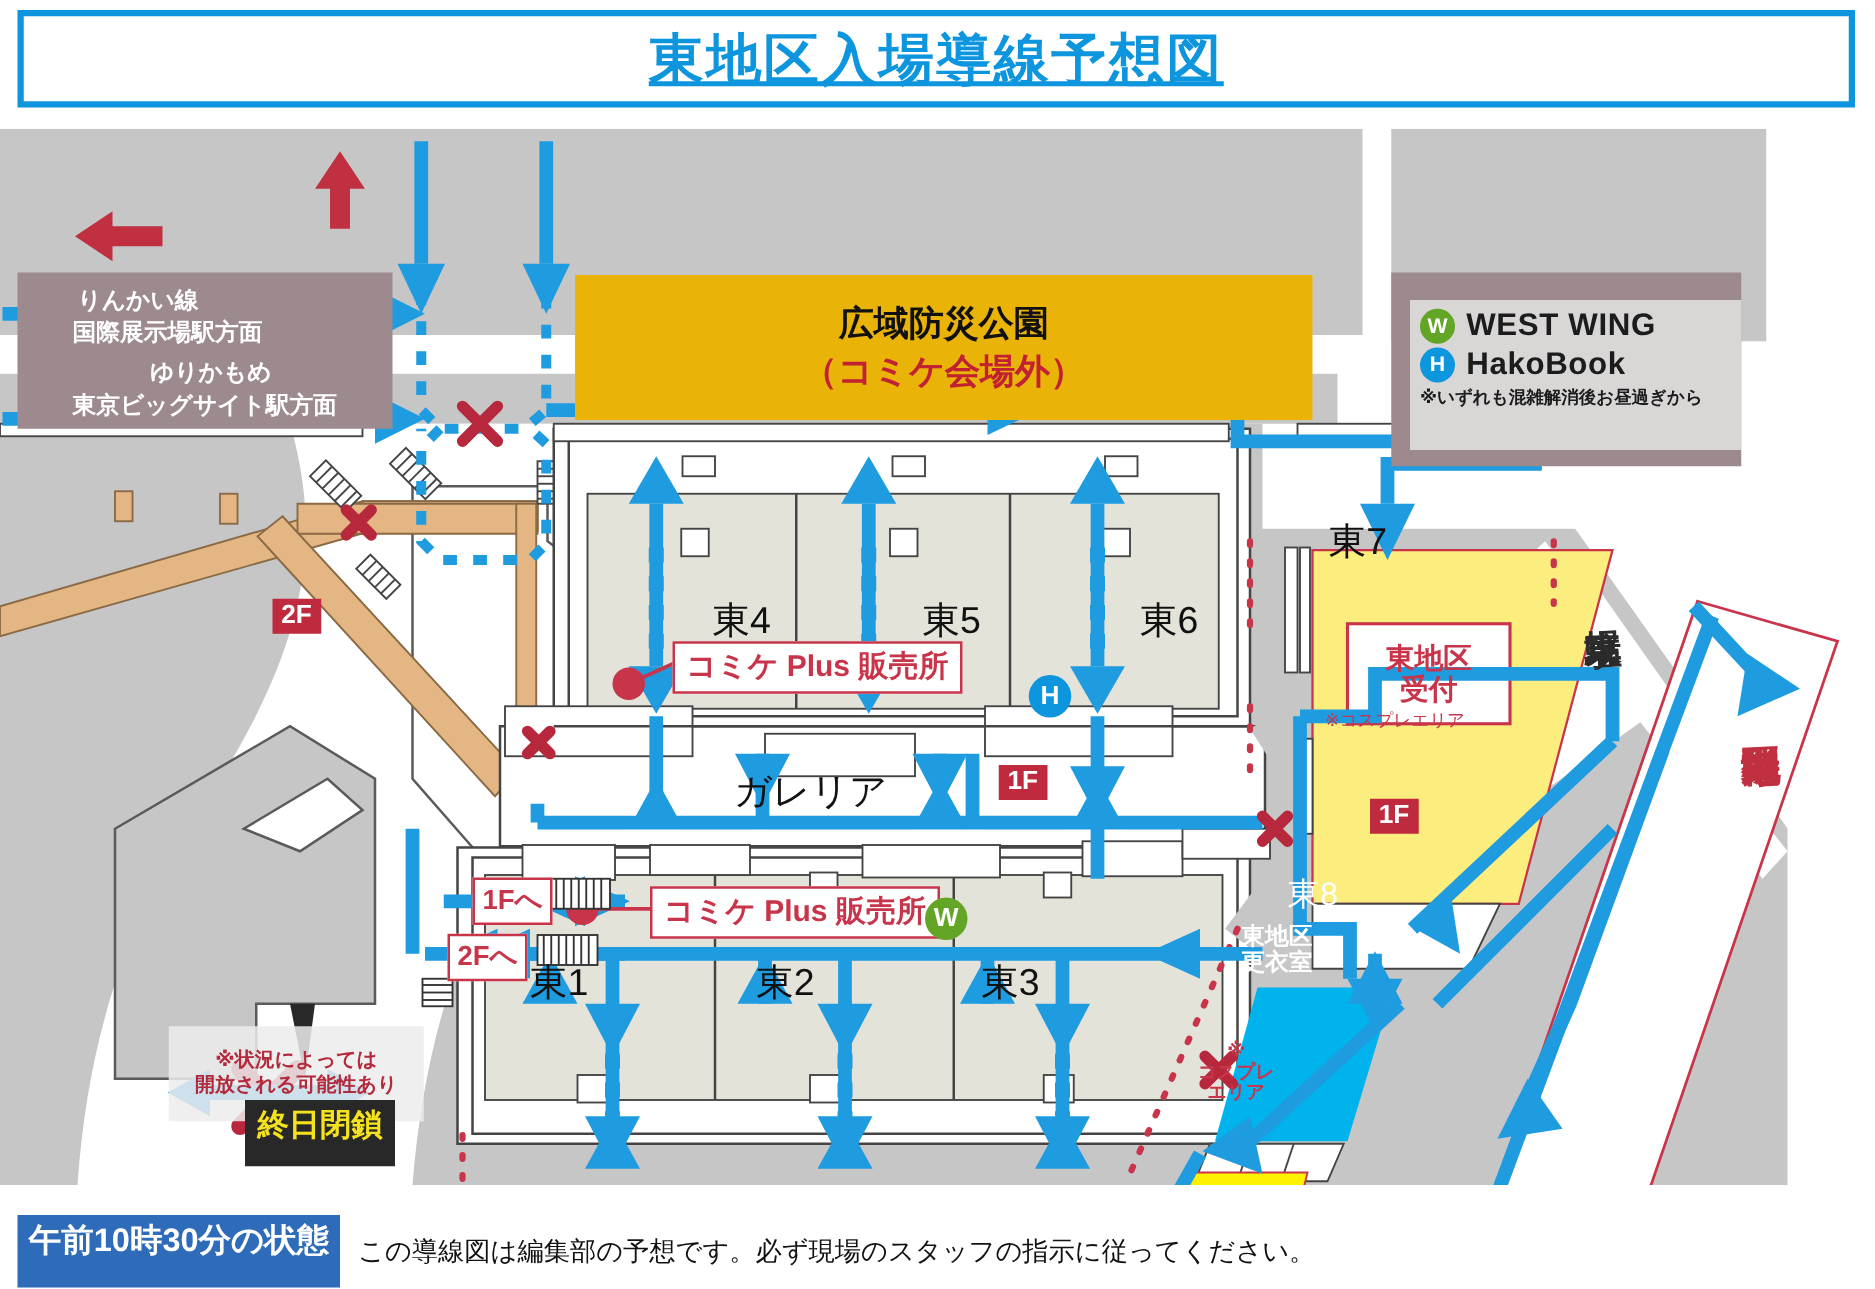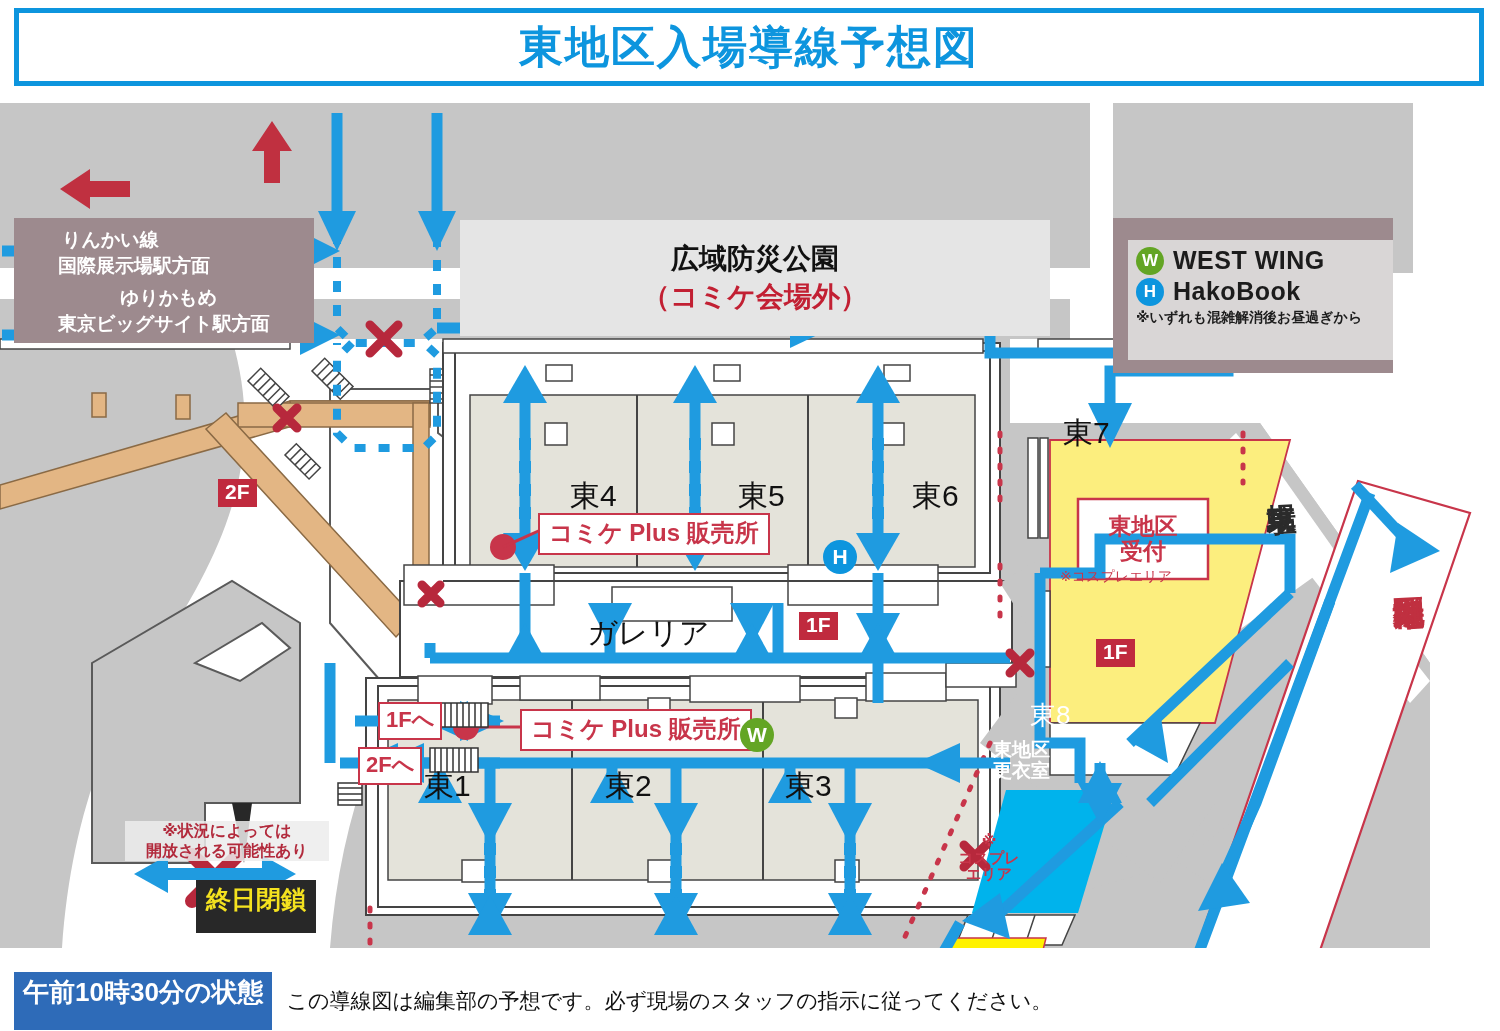--- a/index.html
+++ b/index.html
@@ -1,52 +1,52 @@
 <!DOCTYPE html>
 <html><head>
 <meta charset="utf-8">
 <style>
   html,body{margin:0;padding:0;background:#fff;}
   body{width:1500px;height:1031px;font-family:"Liberation Sans","DejaVu Sans",sans-serif;position:relative;overflow:hidden;}
   #root{position:relative;width:1500px;height:1031px;}
   .abs{position:absolute;}
   
   #title-bar{left:14px;top:8px;width:1470px;height:78px;border:5px solid #0D95DE;background:#fff;box-sizing:border-box;display:flex;align-items:center;justify-content:center;}
-  #title-text{color:#0D95DE;font-size:44px;font-weight:bold;letter-spacing:2px;white-space:nowrap;}
+  #title-text{color:#0D95DE;font-size:44px;font-weight:bold;letter-spacing:2px;white-space:nowrap;text-decoration:underline;}
   
   #map{left:0;top:103px;width:1472px;height:845px;background:#fff;overflow:hidden;}
   
   #legend{left:1113px;top:115px;width:280px;height:155px;background:#9D8A8E;}
   #legend-inner{left:1128px;top:137px;width:265px;height:120px;background:rgba(232,232,232,0.80);padding:6px 8px;box-sizing:border-box;}
   .lg-row{display:flex;align-items:center;gap:9px;margin-bottom:2px;}
   .lg-badge{width:28px;height:28px;border-radius:50%;color:#fff;font-size:17px;font-weight:bold;display:flex;align-items:center;justify-content:center;flex:0 0 auto;}
   .lg-badge.w{background:#63A524;}
   .lg-badge.h{background:#0D95DE;}
   .lg-label{font-size:25px;font-weight:bold;color:#1c1c1c;letter-spacing:.5px;}
   #legend-note{font-size:14px;font-weight:bold;color:#1c1c1c;margin-top:3px;}
   
   #transit-box{left:14px;top:115px;width:300px;height:125px;background:#9D8A8E;}
   .tr-line{position:absolute;color:#fff;font-size:19px;font-weight:bold;letter-spacing:0px;white-space:nowrap;}
   
-  #park{left:460px;top:117px;width:590px;height:116px;background:#e5e5e5;display:flex;flex-direction:column;align-items:center;justify-content:center;}
+  #park{left:460px;top:117px;width:590px;height:116px;background:#eab308;display:flex;flex-direction:column;align-items:center;justify-content:center;}
   #park-l1{font-size:28px;font-weight:bold;color:#111;}
   #park-l2{font-size:28px;font-weight:bold;color:#C22033;}
   
   .hall-label{font-size:30px;font-weight:normal;color:#111;white-space:nowrap;}
   .hall-label.small{font-size:26px;}
   .hall-label.white{color:#fff;}
   
   .redbox{border:2px solid #C8354A;background:#fff;color:#C8354A;font-weight:bold;display:flex;align-items:center;justify-content:center;white-space:nowrap;box-sizing:border-box;}
   .redfill{background:#C02A3E;color:#fff;font-weight:bold;display:flex;align-items:center;justify-content:center;white-space:nowrap;}
   
   #caption{left:14px;top:972px;display:flex;align-items:center;gap:14px;}
   #cap-badge{background:#2E6BB8;color:#fff;font-size:26px;font-weight:bold;padding:3px 9px 20px 9px;white-space:nowrap;}
   #cap-text{font-size:21px;color:#111;white-space:nowrap;}
   
-  #note-open{left:125px;top:718px;width:204px;background:rgba(236,236,236,.85);color:#B22A3C;font-size:16px;font-weight:bold;line-height:1.25;text-align:center;padding:0 3px;box-sizing:border-box;}
+  #note-open{left:135px;top:718px;width:204px;background:rgba(236,236,236,.85);color:#B22A3C;font-size:16px;font-weight:bold;line-height:1.25;text-align:center;padding:18px 3px;box-sizing:border-box;}
   #closed-badge{left:196px;top:777px;background:#282828;color:#F4E21F;font-size:25px;font-weight:bold;padding:3px 10px 17px 10px;white-space:nowrap;}
   
   .vtext{writing-mode:vertical-rl;font-weight:bold;white-space:nowrap;}
   
   svg{position:absolute;left:0;top:0;overflow:visible;}
 </style>
 </head>
 <body>
 
 <div id="root">

